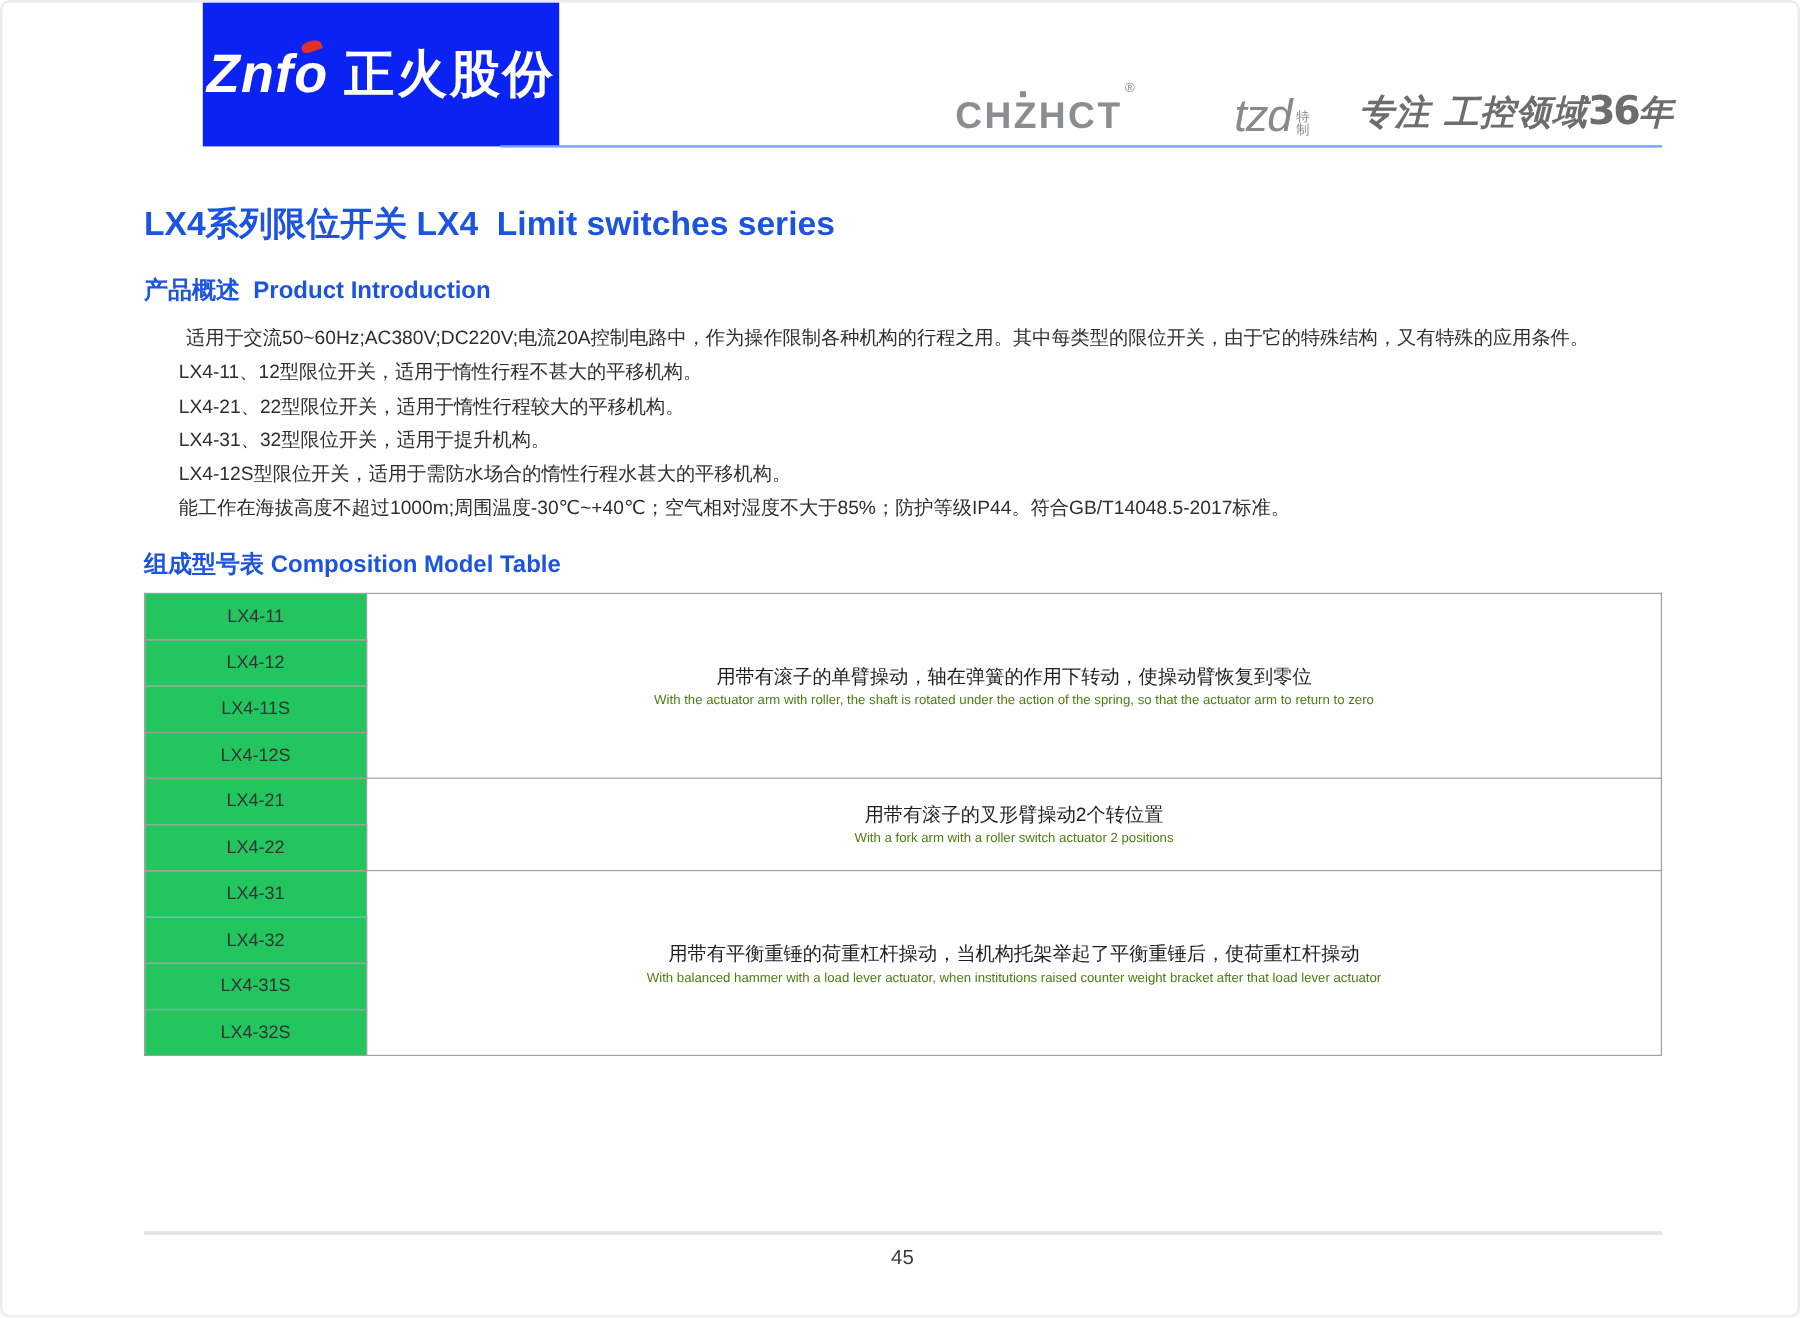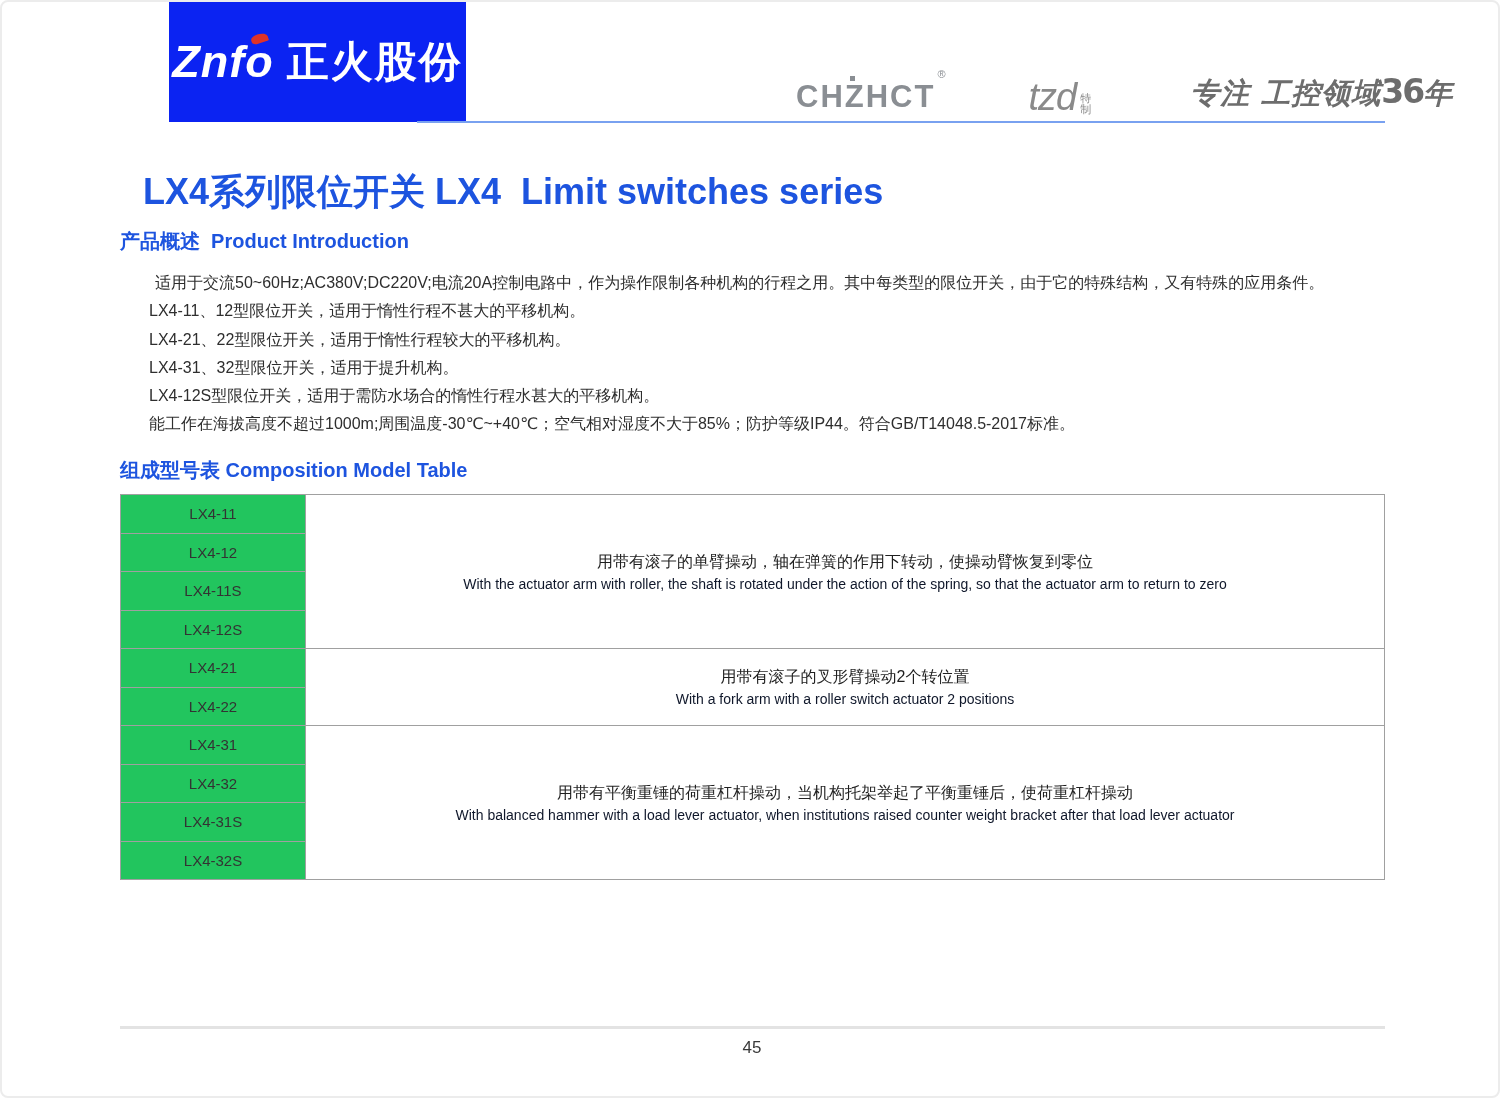--- a/index.html
+++ b/index.html
@@ -45,29 +45,28 @@
   .chzhct { position:relative; font-size:31px; font-weight:bold; letter-spacing:2px; color:#8a8e93; line-height:1; padding-bottom:6px; }
   .chzhct::before {
     content:""; position:absolute; top:-5px; left:54px;
     width:5px; height:5px; background:#8a8e93;
   }
   .reg-mark { font-size:11px; vertical-align:top; position:relative; top:-12px; left:2px; font-weight:normal; }
   .tzd-wrap { display:flex; align-items:flex-end; margin-left:42px; padding-bottom:2px; }
   .tzd { font-size:38px; font-weight:400; font-style:italic; color:#8a8a8a; line-height:1; letter-spacing:-1px; }
   .tzd-special { display:flex; flex-direction:column; margin-left:4px; line-height:1.05; }
   .tzd-special span { font-size:11px; color:#8a8a8a; }
-  .slogan { margin-left:58px; padding-bottom:4px; font-family:"DejaVu Serif","Liberation Serif",serif; font-style:italic; font-weight:bold; font-size:29px; color:#6d6d6d; white-space:nowrap; letter-spacing:1px; }
+  .slogan { padding-bottom:4px; font-family:"DejaVu Serif","Liberation Serif",serif; font-style:italic; font-weight:bold; font-size:29px; color:#6d6d6d; white-space:nowrap; letter-spacing:1px; }
   .slogan-years { font-family:"DejaVu Sans","Liberation Sans",sans-serif; font-style:normal; font-weight:900; font-size:33px; letter-spacing:-2px; color:#6d6d6d; }
 
   
   .page-title {
     position:absolute; left:118px; top:166px;
-    font-size:36px; font-weight:bold; color:#1d54df;
+    font-size:28px; font-weight:bold; color:#1d54df;
     white-space:pre-wrap;
-    margin-left:23px;
   }
   .section-heading {
     position:absolute; left:118px;
     font-size:20px; font-weight:bold; color:#1d54df;
     white-space:pre-wrap;
   }
   .heading-intro { top:226px; }
   .heading-table { top:455px; }
 
   
@@ -83,21 +82,21 @@
     position:absolute; left:118px; top:492px; width:1265px;
     border-collapse:collapse; table-layout:fixed;
   }
   .model-table td { border:1px solid #a0a0a0; }
   .model-table td.model {
     width:185px; height:38.5px; background:#22c55e;
     text-align:center; font-size:15px; color:#333333;
   }
   .model-table td.desc { background:#ffffff; text-align:center; vertical-align:middle; padding:6px 20px; }
   .desc-cn { font-size:16px; color:#1f1f1f; margin-bottom:3px; }
-  .desc-en { font-size:14px; color:#0f172a; }
+  .desc-en { font-size:11px; color:#4d7c0f; }
 
   
   .footer-line { position:absolute; left:118px; top:1024px; width:1265px; height:3px; background:#e3e3e3; }
   .page-number { position:absolute; left:0; top:1036px; width:1500px; text-align:center; font-size:17px; color:#3a3a3a; }
 </style>
 </head>
 <body>
 
 <div class="page">
 

